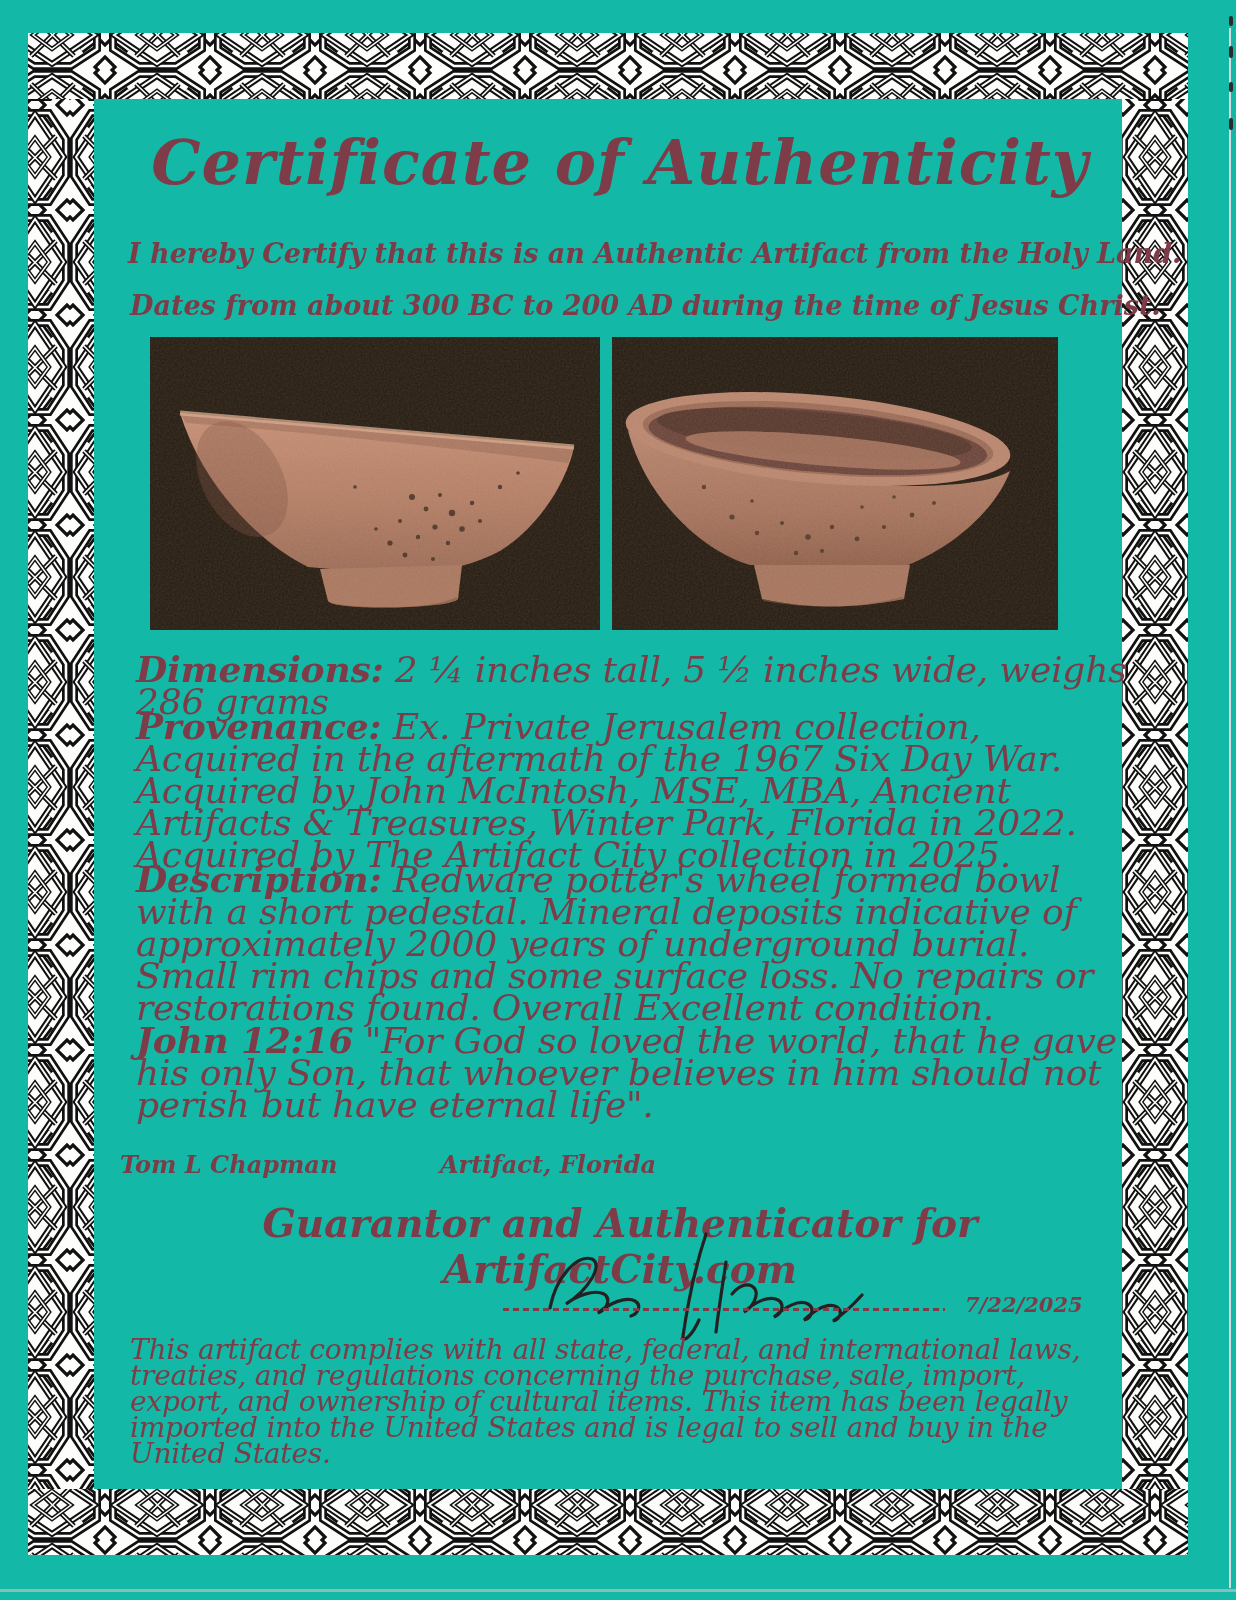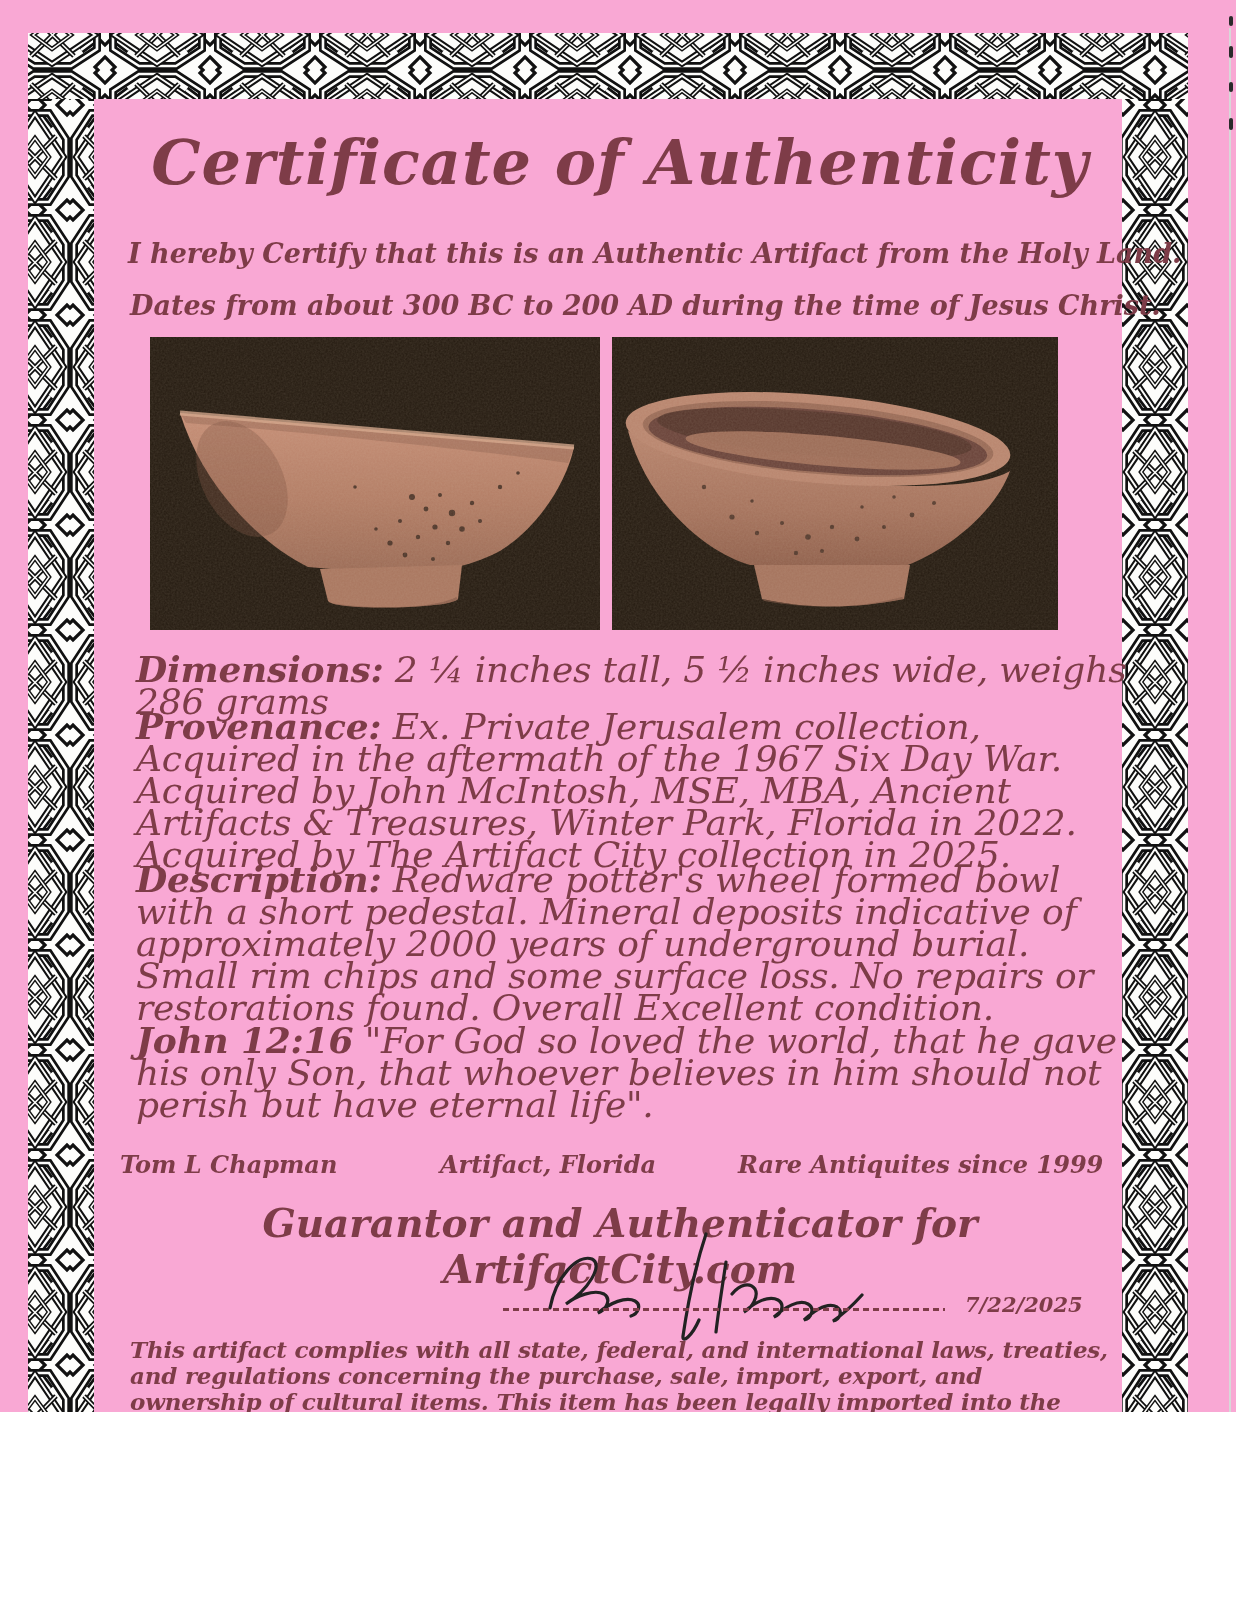--- a/index.html
+++ b/index.html
@@ -1,17 +1,17 @@
 <!DOCTYPE html>
 <html><head>
 <meta charset="utf-8">
 <style>
   html,body{margin:0;padding:0;}
   body{width:1236px;height:1600px;background:#ffffff;font-family:"DejaVu Serif", serif;}
-  .page{position:absolute;left:0;top:0;width:1236px;height:1412px;background:#f9a8d4;overflow:hidden;}
+  .page{position:absolute;left:0;top:0;width:1236px;height:1600px;background:#14b8a6;overflow:hidden;}
   .frame{position:absolute;left:0;top:0;}
   .content{position:absolute;left:118px;top:0;width:1004px;height:1600px;}
   .content *{font-style:italic;color:#7e3c48;}
   .title{position:absolute;left:0;top:126px;width:1004px;text-align:center;
          font-size:62px;font-weight:bold;letter-spacing:1px;white-space:nowrap;}
   .intro{position:absolute;font-size:27px;font-weight:bold;white-space:nowrap;}
   .intro1{left:10px;top:238px;text-align:center;}
   .intro2{left:12px;top:290px;}
   .photos{position:absolute;left:32px;top:337px;display:flex;gap:12px;}
   .photos svg{display:block;}
@@ -24,21 +24,21 @@
   .name{position:absolute;top:1150px;font-size:24px;font-weight:bold;white-space:nowrap;}
   .name-tom{left:2px;}
   .name-city{left:322px;}
   .name-tag{left:620px;}
   .role{position:absolute;left:0;top:1200px;width:1004px;text-align:center;font-size:39px;font-weight:bold;}
   .sig-svg{position:absolute;left:418px;top:1232px;}
   .sig-line{position:absolute;left:385px;top:1308px;width:442px;height:3px;
             background:repeating-linear-gradient(90deg,#7e3c48 0 6px,transparent 6px 10px);}
   .sig-date{position:absolute;left:847px;top:1292px;font-size:21px;font-weight:bold;white-space:nowrap;}
   .legal{position:absolute;left:12px;top:1337px;width:990px;margin:0;
-         font-size:23px;line-height:26px;letter-spacing:-0.2px;font-weight:bold;}
+         font-size:28px;line-height:26px;letter-spacing:-0.2px;font-weight:normal;}
   .scan-bottom{position:absolute;left:0;top:1589px;width:1236px;height:3px;background:#bdbdbd;opacity:.7;}
   .scan-right{position:absolute;left:1229px;top:28px;width:2px;height:1560px;background:#d8d8d8;}
   .mark{position:absolute;left:1229px;width:4px;background:#2a2a2a;border-radius:2px;}
 </style>
 </head>
 <body>
 
 <div class="page">
 
   <svg class="frame" width="1236" height="1600" viewBox="0 0 1236 1600" aria-hidden="true">
@@ -183,21 +183,20 @@
     <p class="para p-dimensions"><span class="lbl">Dimensions:</span><span> 2 ¼ inches tall, 5 ½ inches wide, weighs 286 grams</span></p>
 
     <p class="para p-provenance"><span class="lbl">Provenance:</span><span> Ex. Private Jerusalem collection, Acquired in the aftermath of the 1967 Six Day War. Acquired by John McIntosh, MSE, MBA, Ancient Artifacts &amp; Treasures, Winter Park, Florida in 2022. Acquired by The Artifact City collection in 2025.</span></p>
 
     <p class="para p-description"><span class="lbl">Description:</span><span> Redware potter's wheel formed bowl with a short pedestal. Mineral deposits indicative of approximately 2000 years of underground burial. Small rim chips and some surface loss. No repairs or restorations found. Overall Excellent condition.</span></p>
 
     <p class="para p-verse"><span class="lbl">John 12:16</span><span> "For God so loved the world, that he gave his only Son, that whoever believes in him should not perish but have eternal life".</span></p>
 
     <span class="name name-tom">Tom L Chapman</span>
     <span class="name name-city">Artifact, Florida</span>
-    <span class="name name-tag">Rare Antiquites since 1999</span>
 
     <div class="role">Guarantor and Authenticator for ArtifactCity.com</div>
 
     <svg class="sig-svg" width="400" height="118" viewBox="0 0 400 118">
       <g stroke="#222" stroke-width="3.2" fill="none" stroke-linecap="round">
         <path d="M14,76 C20,44 42,22 56,27 C68,33 52,58 30,72 C40,64 58,57 68,62 C76,67 70,78 62,81 C74,71 90,64 99,69 C106,73 102,82 95,84"></path>
         <path d="M170,2 C160,32 152,70 147,104 C146,112 156,104 163,88"></path>
         <path d="M190,30 C186,56 182,82 180,100"></path>
         <path d="M196,62 C204,52 214,50 219,57 C223,64 216,76 208,80 C219,70 233,63 242,68 C249,72 246,82 238,85 C249,75 263,67 272,72 C279,76 276,86 268,88 C279,78 292,70 301,75 C307,79 304,88 297,89 C306,83 317,73 326,63"></path>
       </g>

